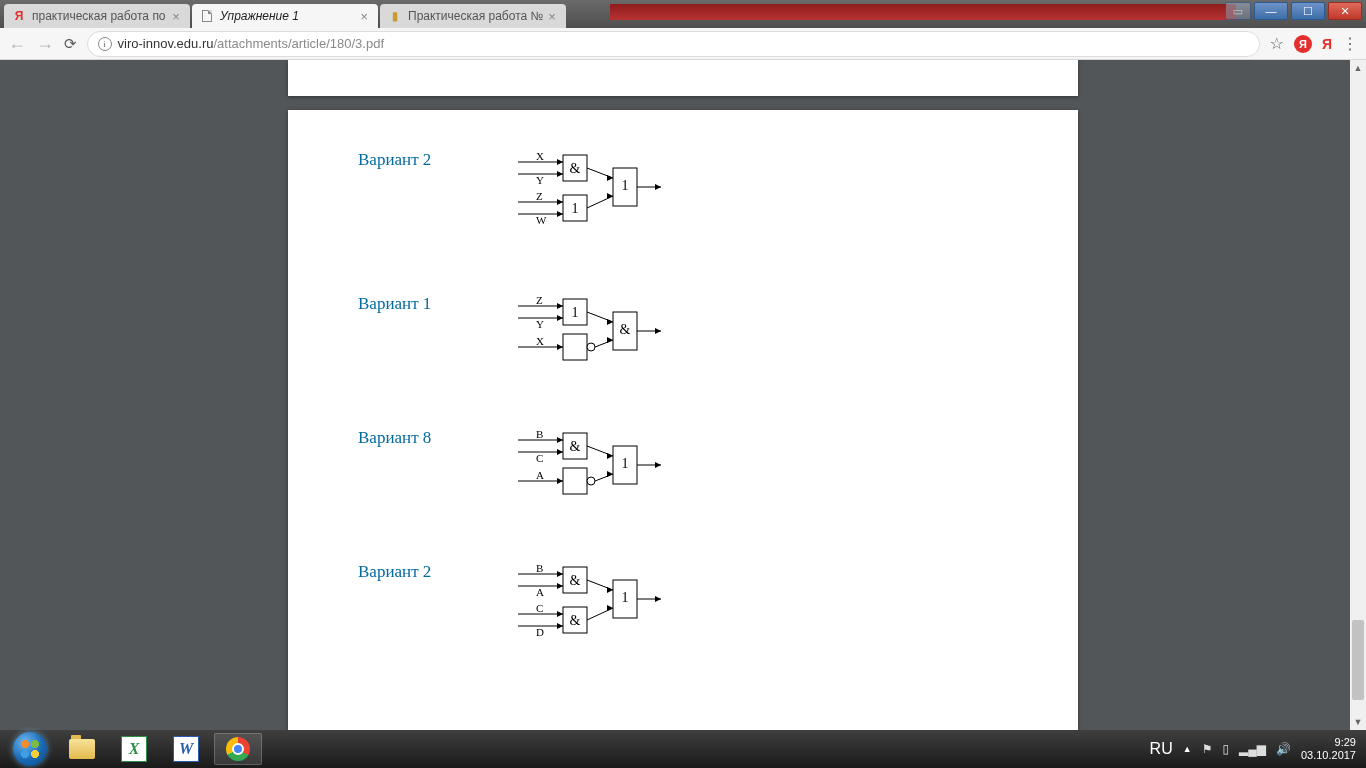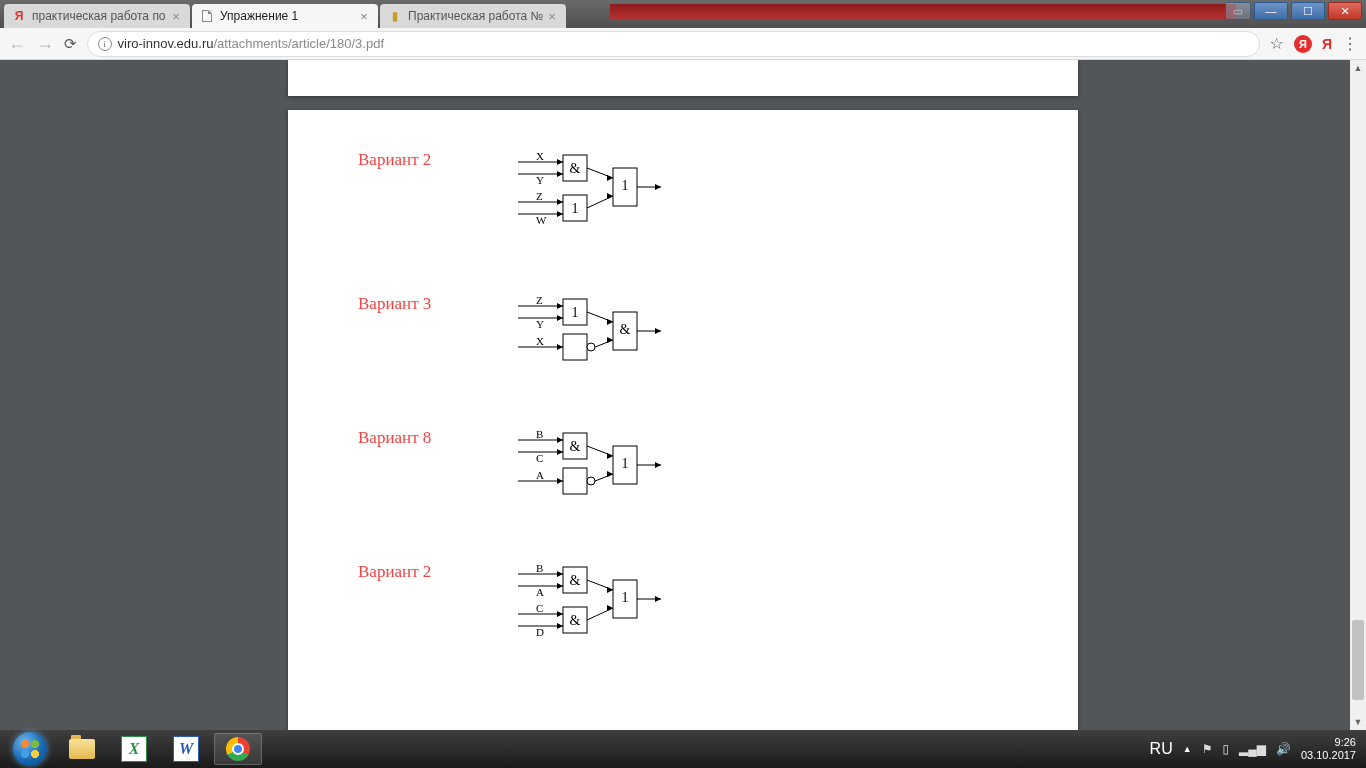--- a/index.html
+++ b/index.html
@@ -2,21 +2,21 @@
 <html><head>
 <meta charset="utf-8">
 <style>
   * { box-sizing: border-box; margin: 0; padding: 0; }
   body { font-family: "Segoe UI", Tahoma, sans-serif; width: 1366px; height: 768px; overflow: hidden; background: #fff; position: relative; }
 
   
   .tabbar { height: 28px; background: linear-gradient(#6a6a6a,#4f4f4f); display: flex; align-items: flex-end; padding-left: 4px; position: relative; }
   .tab { height: 24px; min-width: 186px; max-width: 186px; border-radius: 4px 4px 0 0; display: flex; align-items: center; padding: 0 8px; font-size: 12px; color: #555; margin-right: 2px; position: relative; }
   .tab.inactive { background: #d9d9d9; }
-  .tab.active { background: #f6f6f6; color: #222; }
+  .tab.active { background: #f6f6f6; color: #222; font-style: italic; }
   .tab-title { flex: 1; overflow: hidden; white-space: nowrap; text-overflow: ellipsis; }
   .tab-fav { width: 14px; height: 14px; margin-right: 6px; display:flex; align-items:center; justify-content:center; }
   .fav-ya { color:#e52e2e; font-weight:bold; font-size:12px; }
   .fav-doc { border:1px solid #888; width:10px;height:12px; position:relative; }
   .fav-doc::after{content:"";position:absolute;top:-1px;right:-1px;border-top:4px solid #d9d9d9;border-left:4px solid #888;}
   .tab-close { width:12px; color:#888; font-size:13px; text-align:center; }
   .redstrip { position:absolute; left:610px; right:130px; top:4px; height:16px; background: linear-gradient(#8e1c1c,#b83232);}
   .window-controls { position:absolute; right:4px; top:2px; display:flex; gap:3px; }
   .wbtn { width:34px; height:18px; border-radius:2px; display:flex; align-items:center; justify-content:center; color:#fff; font-size:11px; background:linear-gradient(#6e93c9,#3d6ea8); border:1px solid #2a5a94;}
   .wbtn.close { background:linear-gradient(#e06a5a,#c0392b); border:1px solid #992d22;}
@@ -34,21 +34,21 @@
   .ya-letter { color:#e52e2e; font-weight:bold; font-size:14px;}
   .menu-dots { color:#666; font-size:16px; }
 
   
   .viewport { position:absolute; top:60px; left:0; right:0; bottom:38px; background:#525659; display:flex; justify-content:center; overflow:hidden;}
   .page-strip { width:790px; display:flex; flex-direction:column; gap:14px; }
   .sheet { background:#fff; box-shadow:0 1px 4px rgba(0,0,0,.4); }
   .sheet.top { height:50px; }
   .sheet.main { padding:40px 70px 30px; min-height:620px;}
   .variant { margin-bottom:50px; display:flex; gap:50px; }
-  .variant-title { font-family:"Times New Roman", serif; font-size:17px; color:#ef4444; min-width:110px; padding-top:0; }
+  .variant-title { font-family:"Times New Roman", serif; font-size:17px; color:#0369a1; min-width:110px; padding-top:0; }
 
   
   .sbar { position:absolute; right:0; top:0; bottom:0; width:16px; background:#f0f0f0;}
   .sbar-btn { height:16px; background:#f0f0f0; display:flex; align-items:center; justify-content:center; color:#666; font-size:9px;}
   .sbar-thumb { position:absolute; left:2px; right:2px; top:560px; height:80px; background:#c2c2c2; border-radius:2px;}
 
   
   .taskbar { position:absolute; left:0; right:0; bottom:0; height:38px; background:linear-gradient(#3f3f3f,#1a1a1a); display:flex; align-items:center; padding:0 6px; }
   .tb-btn { width:48px; height:32px; display:flex; align-items:center; justify-content:center; margin-right:4px; border-radius:2px;}
   .tb-btn.active { background:rgba(255,255,255,.12); box-shadow:inset 0 0 0 1px rgba(255,255,255,.2);}
@@ -149,21 +149,21 @@
               <text x="107" y="40" text-anchor="middle" class="gate-text">1</text>
               <line x1="69" y1="18" x2="95" y2="28" stroke="#000"></line>
               <polygon points="89,25 95,28 89,31" fill="#000"></polygon>
               <line x1="69" y1="58" x2="95" y2="46" stroke="#000"></line>
               <polygon points="89,43 95,46 89,49" fill="#000"></polygon>
               <line x1="119" y1="37" x2="143" y2="37" stroke="#000"></line>
               <polygon points="137,34 143,37 137,40" fill="#000"></polygon>
             </svg></div>
         </div>
         <div class="variant">
-          <div class="variant-title">Вариант 3</div>
+          <div class="variant-title">Вариант 1</div>
           <div><svg width="170" height="80">
               <rect x="45" y="5" width="24" height="26" fill="#fff" stroke="#000"></rect>
               <text x="57" y="23" text-anchor="middle" class="gate-text">1</text>
               <line x1="0" y1="12" x2="45" y2="12" stroke="#000"></line>
               <polygon points="39,9 45,12 39,15" fill="#000"></polygon>
               <text x="18" y="10" class="label-text">Z</text>
               <line x1="0" y1="24" x2="45" y2="24" stroke="#000"></line>
               <polygon points="39,21 45,24 39,27" fill="#000"></polygon>
               <text x="18" y="34" class="label-text">Y</text>
               <rect x="45" y="40" width="24" height="26" fill="#fff" stroke="#000"></rect>
@@ -262,17 +262,17 @@
       <div class="chrome-ic"></div>
     </div>
   <div class="tray">
     <span class="lang">RU</span>
     <span class="tri">▲</span>
     <span class="tray-ic">⚑</span>
     <span class="tray-ic">▯</span>
     <span class="tray-ic">▂▄▆</span>
     <span class="tray-ic">🔊</span>
     <div class="clock">
-      <div>9:26</div>
+      <div>9:29</div>
       <div>03.10.2017</div>
     </div>
   </div>
 </div>
 
 </body></html>

